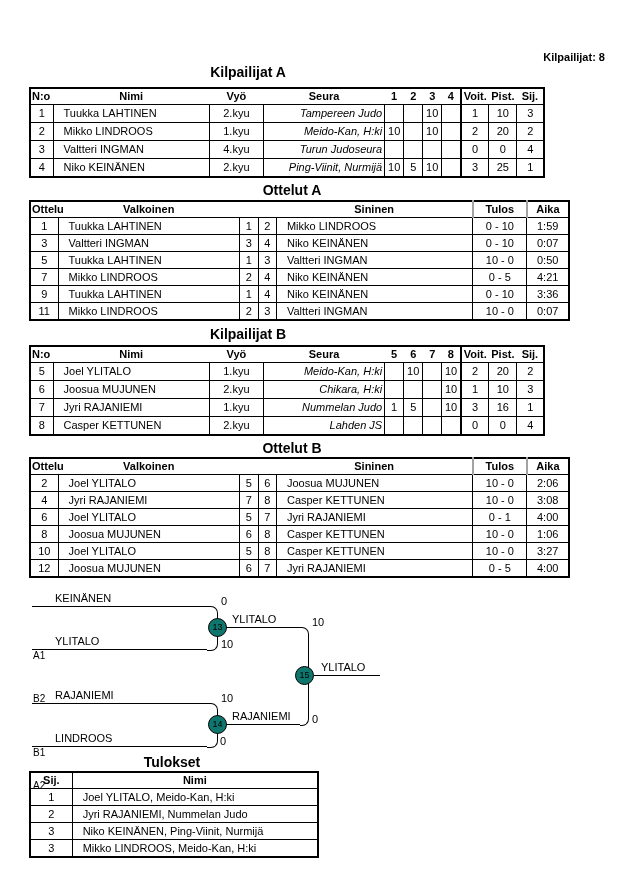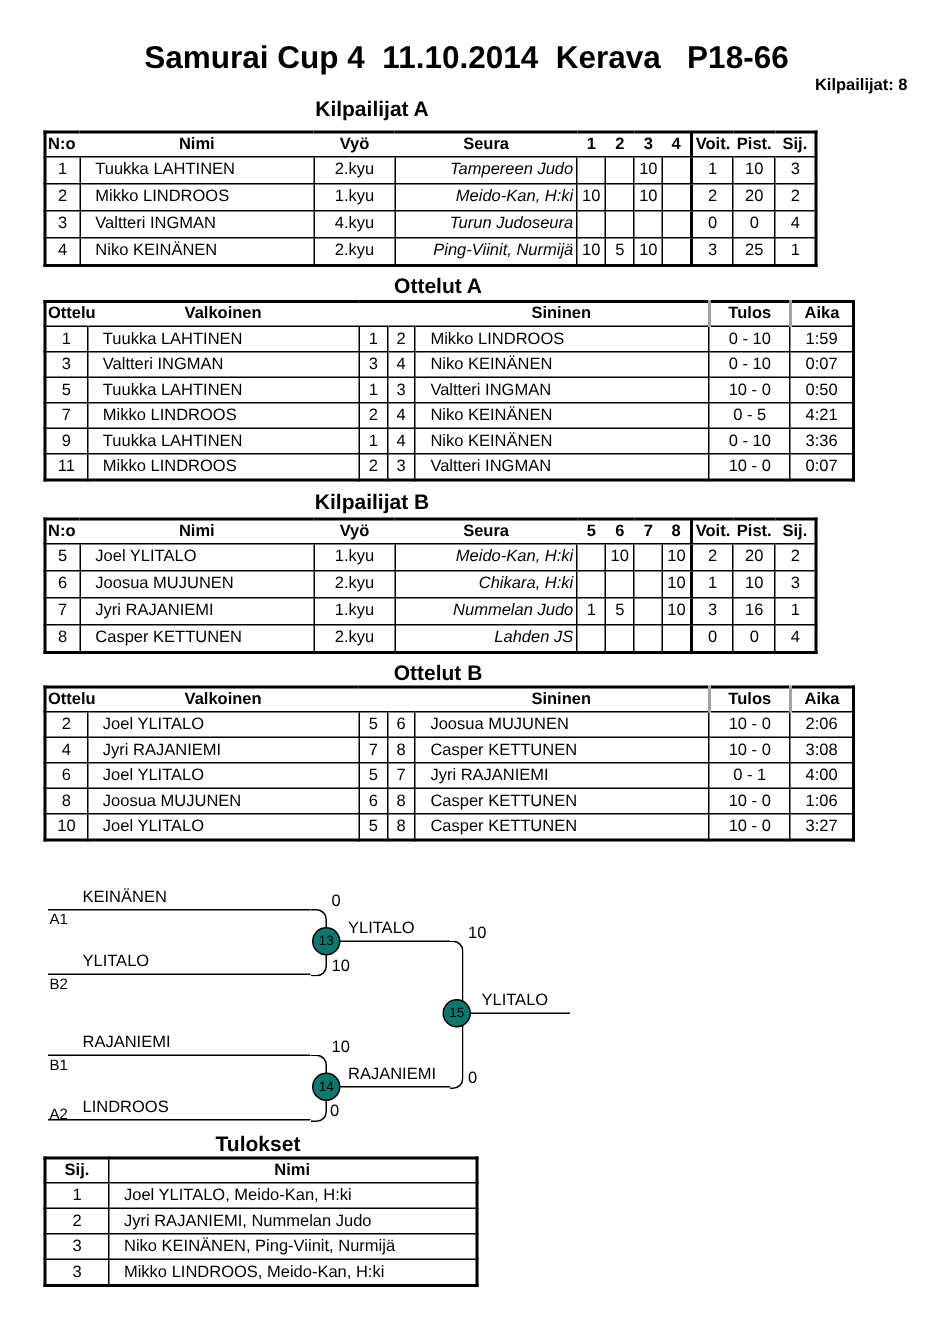--- a/index.html
+++ b/index.html
@@ -41,29 +41,28 @@
 
   
   .bracket{position:absolute;left:0;top:585px;width:548px;height:185px;}
   .bk-line{position:absolute;height:0;border-top:1px solid #000;}
   .bk-conn{position:absolute;border:1px solid #000;border-left:none;
            border-radius:0 7px 7px 0;}
   .bk-circle{position:absolute;width:17px;height:17px;border:1px solid #000;
              border-radius:50%;background:#0f766e;text-align:center;line-height:17px;
              font-size:9px;}
   .bk-name{position:absolute;font-size:11px;white-space:nowrap;}
-  .bk-seed{position:absolute;font-size:10px;white-space:nowrap;}
+  .bk-seed{position:absolute;font-size:10px;white-space:nowrap;margin-top:42px;}
   .bk-score{position:absolute;font-size:11px;white-space:nowrap;}
 </style>
 </head>
 <body>
 
 <div class="page">
 
-  <div class="main-title">Samurai Cup 4  11.10.2014  Kerava   P18-66</div>
   <div class="participants">Kilpailijat: 8</div>
 
   <div class="sec-title" id="pool-a-title">Kilpailijat A</div>
 
   <table class="kpl" id="pool-a">
     <colgroup>
         <col style="width:23px">
         <col style="width:156px">
         <col style="width:54px">
         <col style="width:121px">
@@ -368,20 +367,29 @@
         </tr>
     <tr>
           <td class="c">10</td>
           <td class="l">Joel YLITALO</td>
           <td class="c">5</td>
           <td class="c">8</td>
           <td class="l">Casper KETTUNEN</td>
           <td class="c">10 - 0</td>
           <td class="c">3:27</td>
         </tr>
+    <tr>
+          <td class="c">12</td>
+          <td class="l">Joosua MUJUNEN</td>
+          <td class="c">6</td>
+          <td class="c">7</td>
+          <td class="l">Jyri RAJANIEMI</td>
+          <td class="c">0 - 5</td>
+          <td class="c">4:00</td>
+        </tr>
   </tbody>
     </table>
 
   <div class="bracket">
     <div class="bk-name" style="left:55px;top:7px;">KEINÄNEN</div>
     <div class="bk-seed" style="left:33px;top:23px;">A1</div>
     <div class="bk-line" style="left:32px;top:21px;width:175px;"></div>
     <div class="bk-score" style="left:221px;top:10px;">0</div>
 
     <div class="bk-name" style="left:55px;top:50px;">YLITALO</div>

